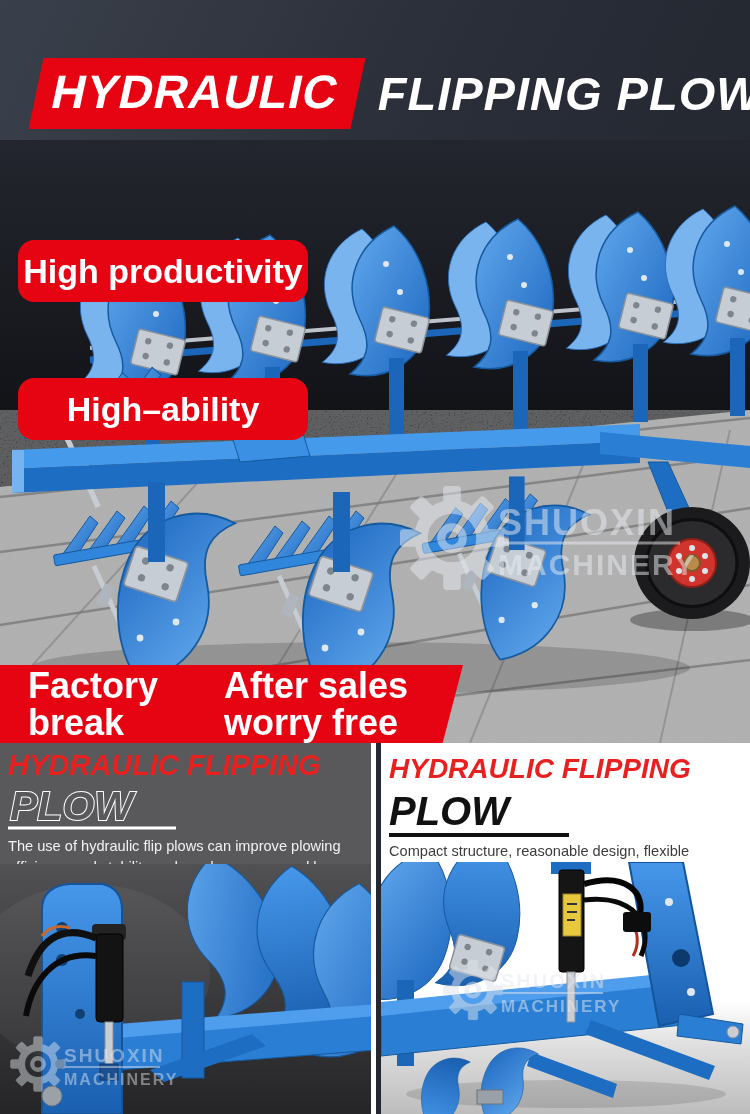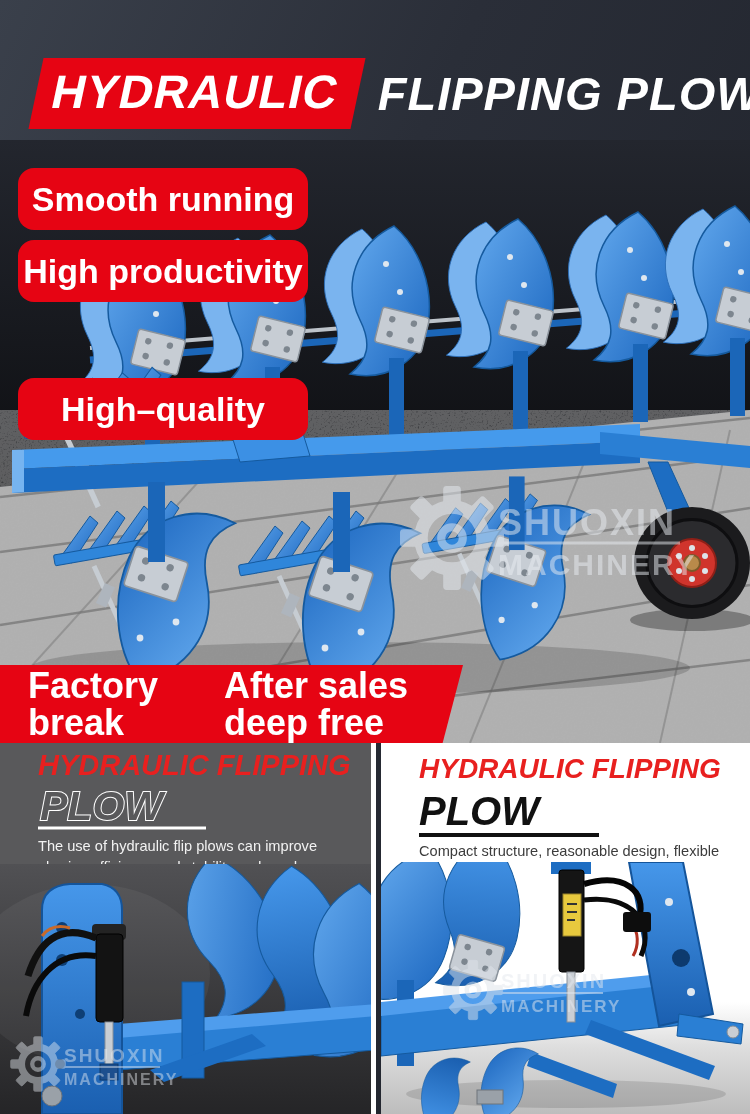--- a/index.html
+++ b/index.html
@@ -14,21 +14,21 @@
   .title-rest{color:#fff;font-weight:bold;font-style:italic;font-size:47px;margin-left:20px;letter-spacing:1px;}
   .badge{position:absolute;left:18px;width:290px;height:62px;z-index:3;background:#e60413;
          border-radius:16px;display:flex;align-items:center;justify-content:center;
          color:#fff;font-weight:bold;font-size:34px;white-space:nowrap;}
   .hero-band{position:absolute;top:665px;left:0;width:463px;height:78px;z-index:3;background:#e60413;
              clip-path:polygon(0 0,100% 0,95.6% 100%,0 100%);}
   .band-col{position:absolute;top:2px;color:#fff;font-weight:bold;font-size:36px;line-height:37px;}
   .band-col.c1{left:28px;}
   .band-col.c2{left:224px;}
   
-  .panel{position:absolute;top:743px;height:371px;overflow:hidden;padding-left:30px;}
+  .panel{position:absolute;top:743px;height:371px;overflow:hidden;}
   .panel.left{left:0;width:376px;background:#59595b;border-right:5px solid #fff;box-sizing:border-box;}
   .panel.right{left:381px;width:369px;background:#ffffff;}
   .panel h3{margin:6px 0 0 8px;color:#e8201f;font-style:italic;font-weight:bold;font-size:29px;
             letter-spacing:0;white-space:nowrap;}
   .panel.right h3{margin:10px 0 0 8px;font-size:28px;}
   .plow-word-black{display:inline-block;margin:6px 0 0 8px;color:#111;font-style:italic;font-weight:bold;
                    font-size:40px;line-height:40px;border-bottom:4px solid #111;padding:0 60px 2px 0;}
   .panel p{margin:4px 8px 0 8px;font-size:14.6px;line-height:20.5px;}
   .panel.left p{color:#f2f2f2;}
   .panel.right p{color:#3c3c3c;}
@@ -208,32 +208,31 @@
     </g>
   </svg>
 
   <div class="hero-title">
     <div class="title-red-box">
       <span>HYDRAULIC</span>
     </div>
     <span class="title-rest">FLIPPING PLOW</span>
   </div>
 
-  <div class="badge" style="top:168px">Smooth running</div>
   <div class="badge" style="top:240px">High productivity</div>
-  <div class="badge" style="top:378px">High–quality</div>
+  <div class="badge" style="top:378px">High–ability</div>
 
   <div class="hero-band">
     <div class="band-col c1">
       <div>Factory</div>
       <div>break</div>
     </div>
     <div class="band-col c2">
       <div>After sales</div>
-      <div>deep free</div>
+      <div>worry free</div>
     </div>
   </div>
 
   <div class="panel left">
     <h3>HYDRAULIC FLIPPING</h3>
     <svg width="210" height="48" style="margin:2px 0 0 4px;display:block">
       <text x="6" y="36" font-family="Liberation Sans, sans-serif" font-size="41" font-weight="bold" font-style="italic" fill="#59595b" stroke="#fff" stroke-width="2" paint-order="stroke">PLOW</text>
       <line x1="4" y1="44" x2="172" y2="44" stroke="#fff" stroke-width="3"></line>
     </svg>
     <p>The use of hydraulic flip plows can improve plowing efficiency and stability, reduce damage caused by impacts, and allow the plow tip to smoothly break through the soil, achieving deep plowing.</p>

